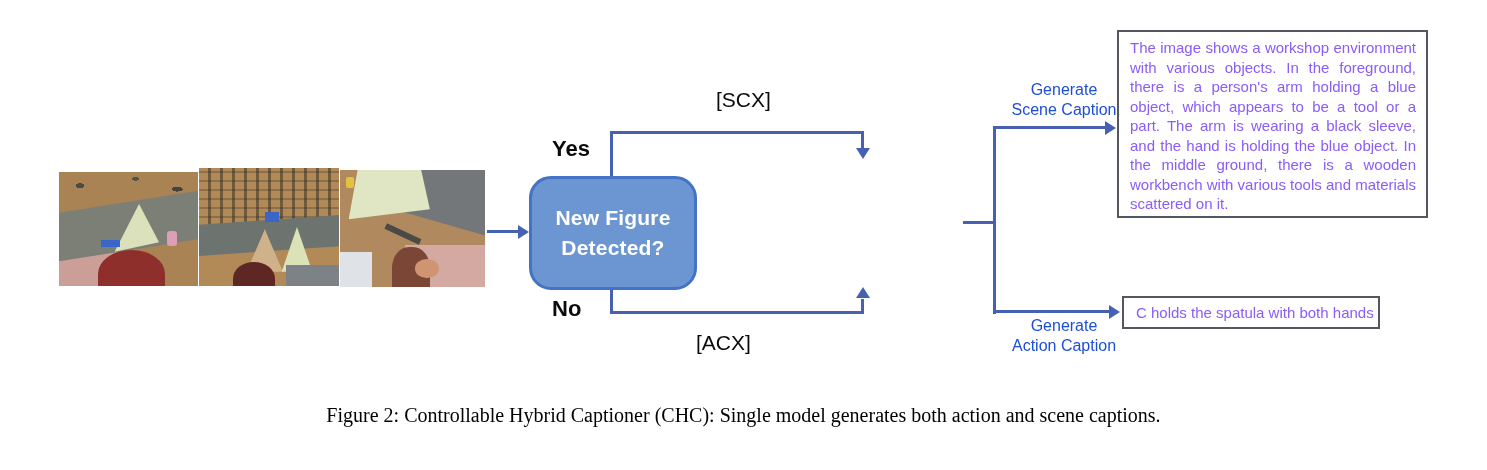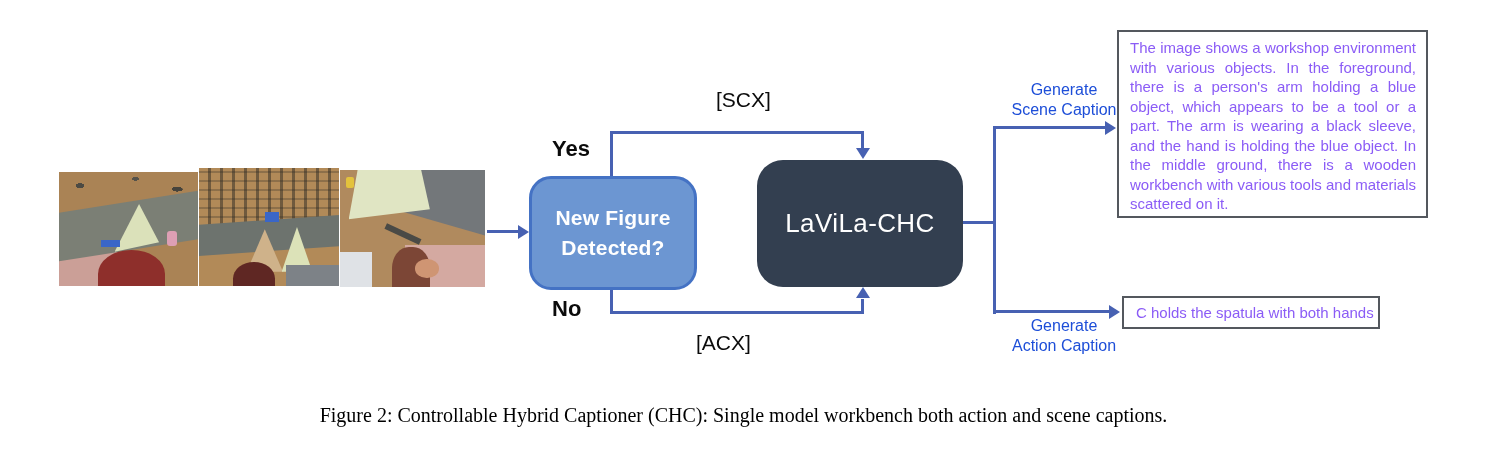--- a/index.html
+++ b/index.html
@@ -134,32 +134,31 @@
   <div class="head down" style="left:855.5px; top:148px;"></div>
   <div class="token-label" style="left:716px; top:88px;">[SCX]</div>
 
   <div class="branch-label" style="left:552px; top:296px;">No</div>
   <div class="vline" style="left:610px; top:290px; height:24px;"></div>
   <div class="hline" style="left:610px; top:311px; width:254px;"></div>
   <div class="vline" style="left:861px; top:299px; height:15px;"></div>
   <div class="head up" style="left:855.5px; top:287px;"></div>
   <div class="token-label" style="left:696px; top:331px;">[ACX]</div>
 
-  <div class="abs model">LaViLa-CHC</div>
 
   <div class="hline" style="left:963px; top:221px; width:33px;"></div>
   <div class="vline" style="left:993px; top:126px; height:188px;"></div>
   <div class="hline" style="left:993px; top:126px; width:113px;"></div>
   <div class="head right" style="left:1105px; top:120.5px;"></div>
   <div class="hline" style="left:993px; top:310px; width:117px;"></div>
   <div class="head right" style="left:1109px; top:304.5px;"></div>
 
   <div class="gen-label preline" style="left:1000px; top:80px;">Generate
 Scene Caption</div>
   <div class="gen-label preline" style="left:1000px; top:316px;">Generate
 Action Caption</div>
 
   <div class="outbox scenebox">The image shows a workshop environment with various objects. In the foreground, there is a person's arm holding a blue object, which appears to be a tool or a part. The arm is wearing a black sleeve, and the hand is holding the blue object. In the middle ground, there is a wooden workbench with various tools and materials scattered on it.</div>
   <div class="outbox actionbox">C holds the spatula with both hands</div>
 
-  <div class="fig-caption">Figure 2: Controllable Hybrid Captioner (CHC): Single model workbench both action and scene captions.</div>
+  <div class="fig-caption">Figure 2: Controllable Hybrid Captioner (CHC): Single model generates both action and scene captions.</div>
 
 </div>
 
 </body></html>

